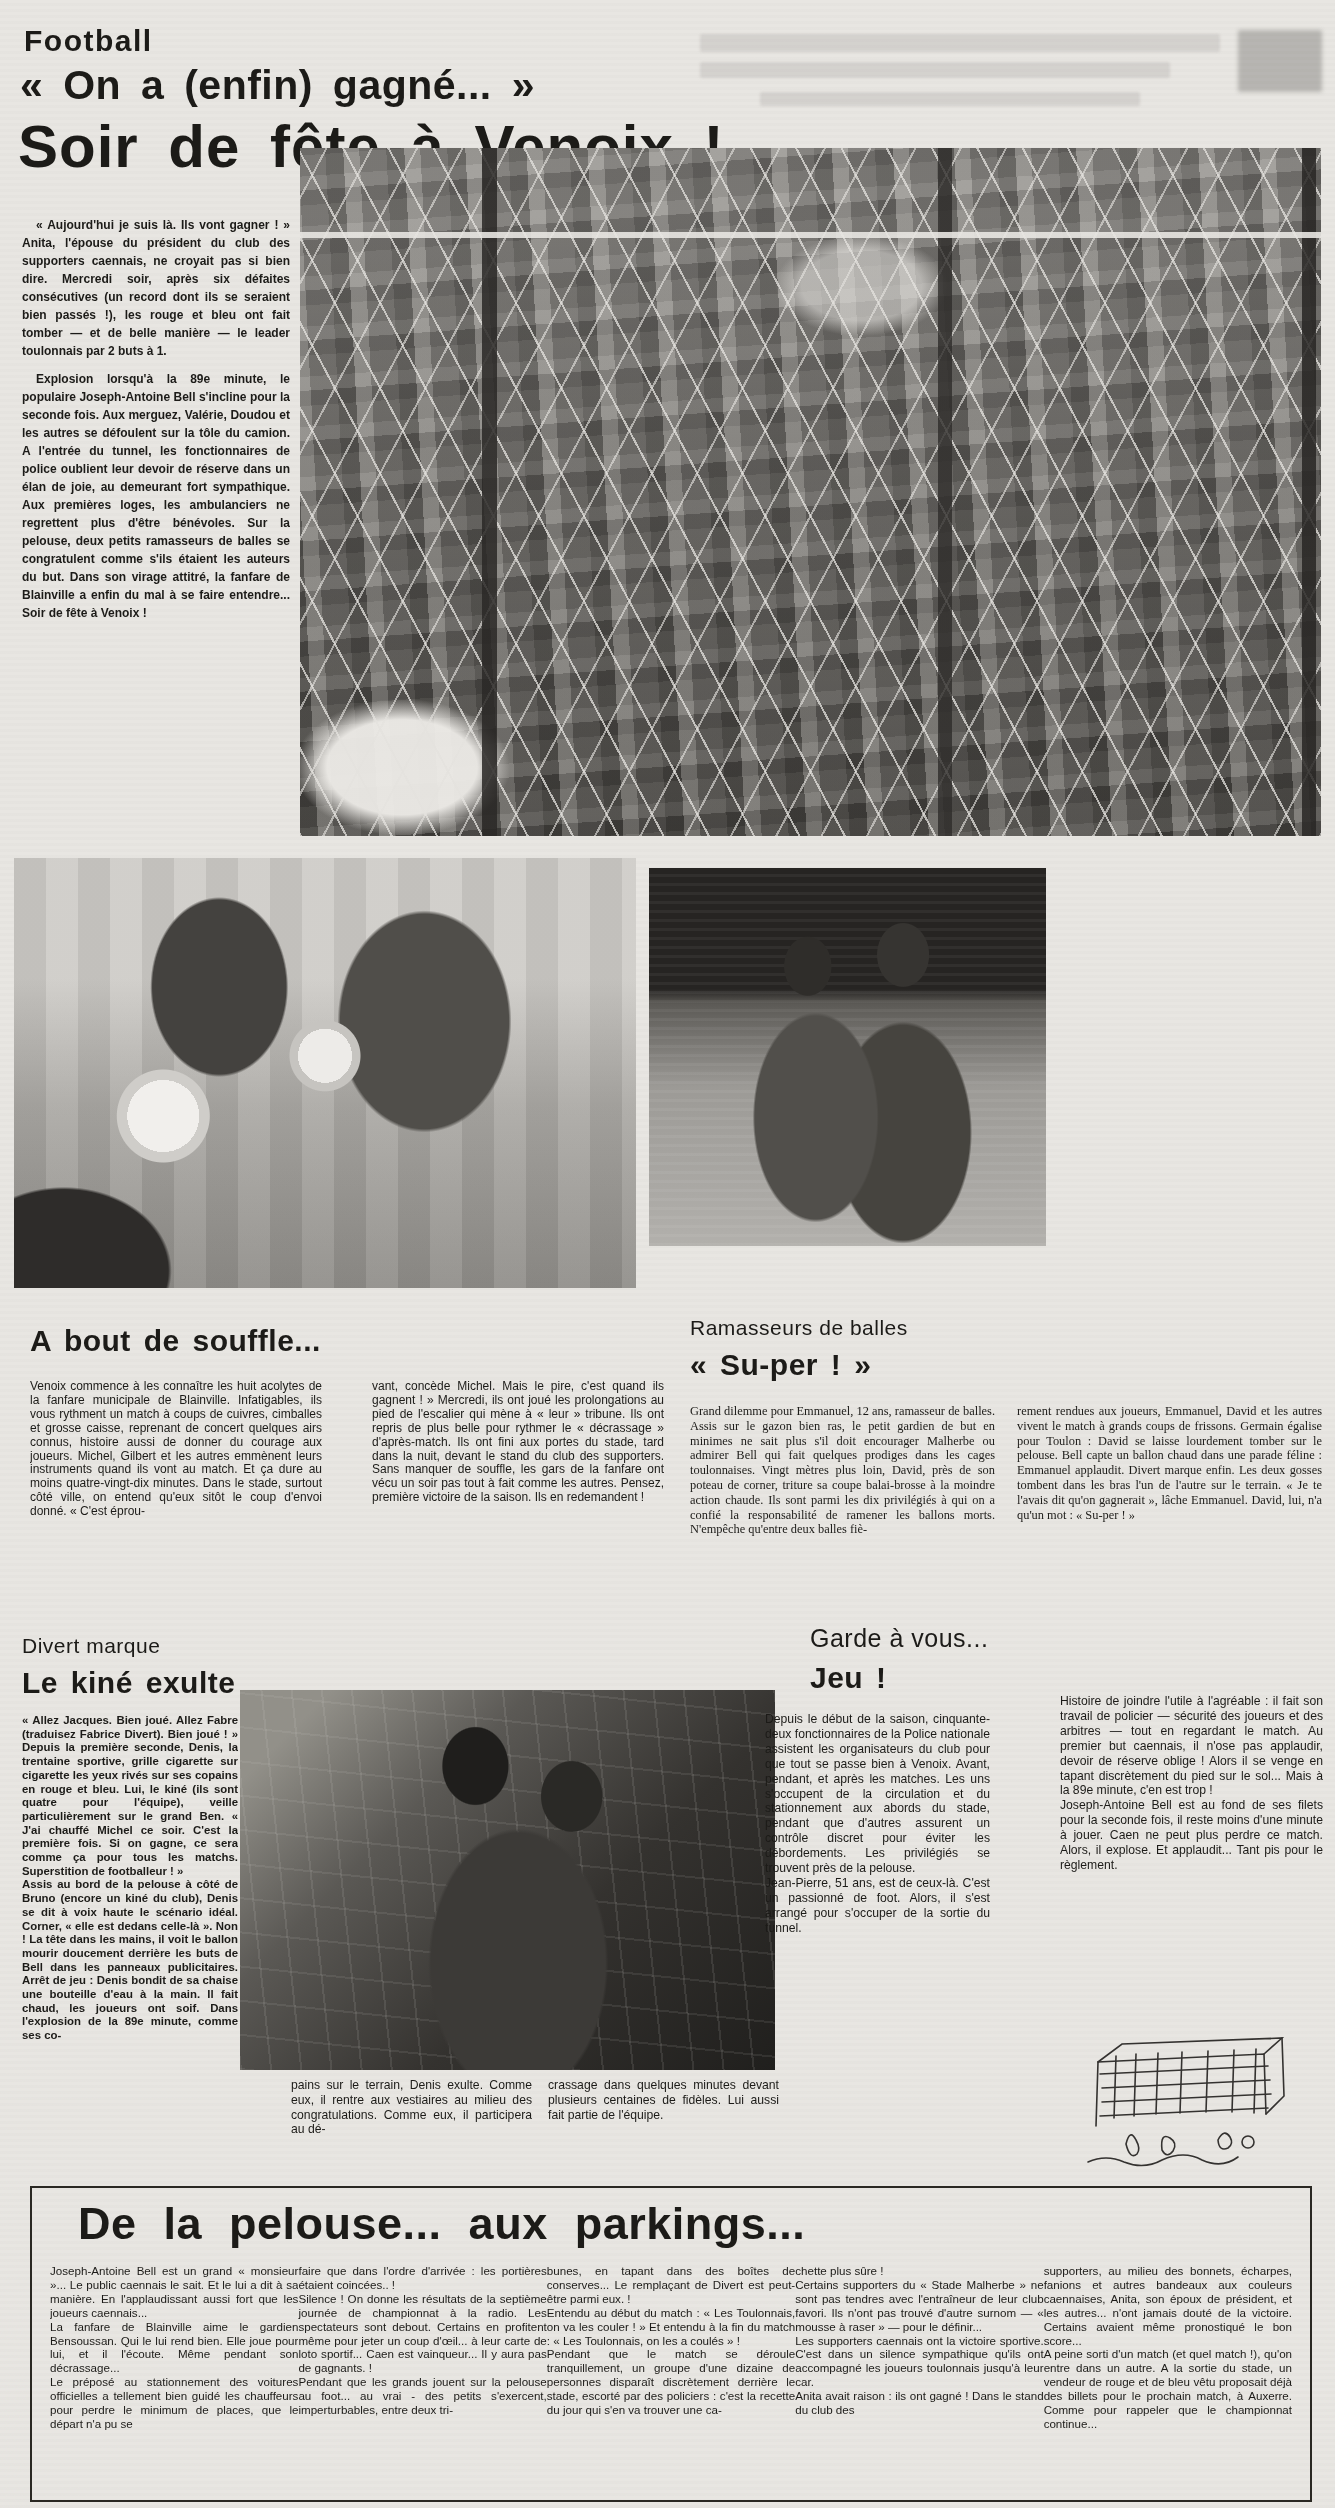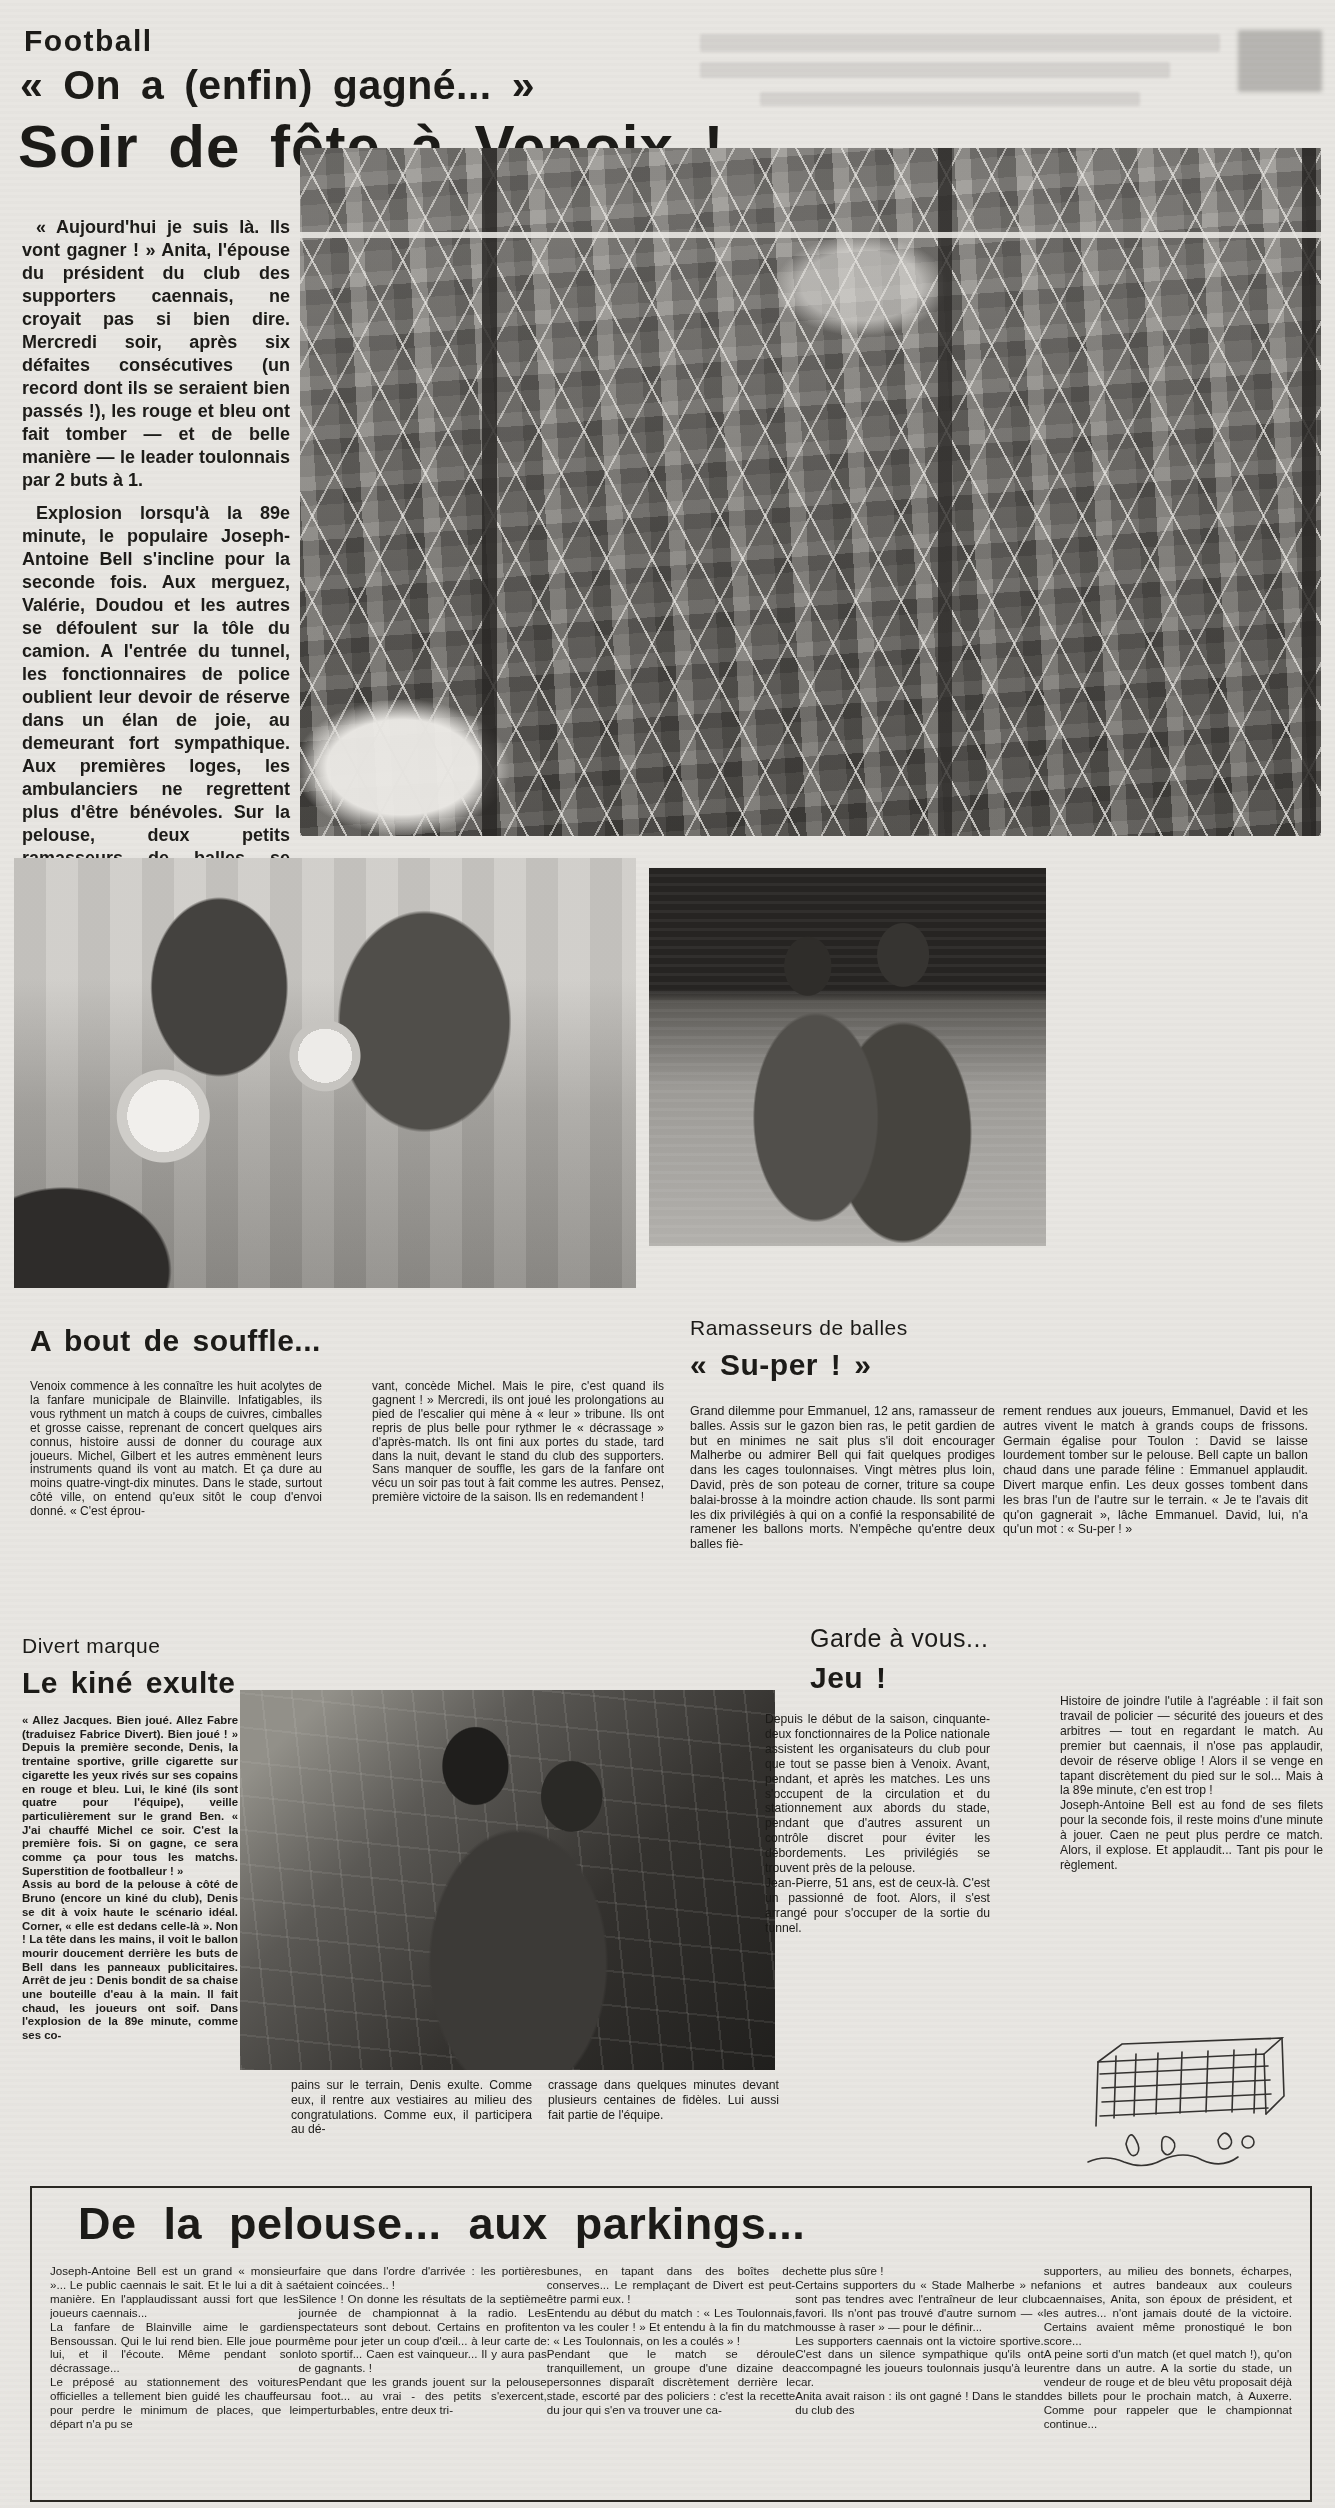--- a/index.html
+++ b/index.html
@@ -21,21 +21,21 @@
   .overtitle{position:absolute;left:20px;top:62px;font-size:41px;font-weight:bold;word-spacing:8px;letter-spacing:.5px;text-align:right;}
   .headline{position:absolute;left:18px;top:112px;margin:0;font-size:60px;font-weight:bold;word-spacing:12px;letter-spacing:1px;}
   
   .ghost{position:absolute;background:rgba(110,108,104,.16);filter:blur(1.5px);border-radius:2px;}
   .g1{left:700px;top:34px;width:520px;height:18px;}
   .g2{left:700px;top:62px;width:470px;height:16px;}
   .g3{left:760px;top:92px;width:380px;height:14px;}
   .g4{left:1238px;top:30px;width:84px;height:62px;background:rgba(70,68,66,.30);filter:blur(2px);}
   
   .lead{position:absolute;left:22px;top:216px;width:268px;}
-  .lead p{margin:0 0 10px;font-size:18px;line-height:23px;font-weight:bold;text-align:justify;text-indent:14px;}
+  .lead p{margin:0 0 10px;font-size:12px;line-height:18px;font-weight:bold;text-align:justify;text-indent:14px;}
   
   .photo{position:absolute;overflow:hidden;}
   .photo-crowd{
     left:300px;top:148px;width:1021px;height:688px;
     background:
       radial-gradient(ellipse 150px 95px at 10% 90%, rgba(238,236,232,.95) 0 50%, rgba(0,0,0,0) 72%),
       radial-gradient(ellipse 120px 70px at 55% 20%, rgba(225,223,219,.6) 0 50%, rgba(0,0,0,0) 72%),
       repeating-linear-gradient(87deg, rgba(25,24,22,.32) 0 18px, rgba(168,166,162,.32) 18px 34px, rgba(74,72,70,.32) 34px 61px),
       repeating-linear-gradient(-4deg, rgba(38,36,34,.38) 0 15px, rgba(136,134,130,.38) 15px 29px, rgba(84,82,78,.38) 29px 50px),
       linear-gradient(180deg, #b2b0ac 0 10%, #8d8b87 45%, #5e5c58 100%);
@@ -86,21 +86,21 @@
   .art-title{margin:8px 0 0;font-size:30px;font-weight:bold;letter-spacing:.5px;word-spacing:4px;}
   .cols{display:flex;margin-top:22px;}
   .coltext{
     font-size:12px;line-height:13.9px;text-align:justify;
     white-space:pre-line;overflow:hidden;
   }
   .fanfare{left:30px;top:1316px;width:634px;}
   .fanfare .cols{gap:50px;}
   .fanfare .coltext{width:300px;height:172px;}
   .super{left:690px;top:1316px;width:632px;}
-  .super .cols{gap:8px;}
+  .super .cols{gap:22px;font-family:Liberation Serif, serif;}
   .super .coltext{width:305px;height:238px;font-size:12.4px;line-height:14.8px;}
   .kine-head{left:22px;top:1634px;}
   .kine-col1{position:absolute;left:22px;top:1714px;width:216px;height:444px;font-size:11.4px;line-height:13.7px;font-weight:bold;}
   .kine-col2{position:absolute;left:291px;top:2078px;width:241px;height:118px;}
   .kine-col3{position:absolute;left:548px;top:2078px;width:231px;height:118px;}
   .kine-col2,.kine-col3{font-size:12.2px;line-height:14.8px;}
   .garde-head{left:810px;top:1624px;}
   .garde-head .art-kicker{font-size:25px;}
   .garde-col1{position:absolute;left:765px;top:1712px;width:225px;height:302px;font-size:12.2px;line-height:14.9px;}
   .garde-col2{position:absolute;left:1060px;top:1694px;width:263px;height:322px;font-size:12.2px;line-height:14.9px;}

